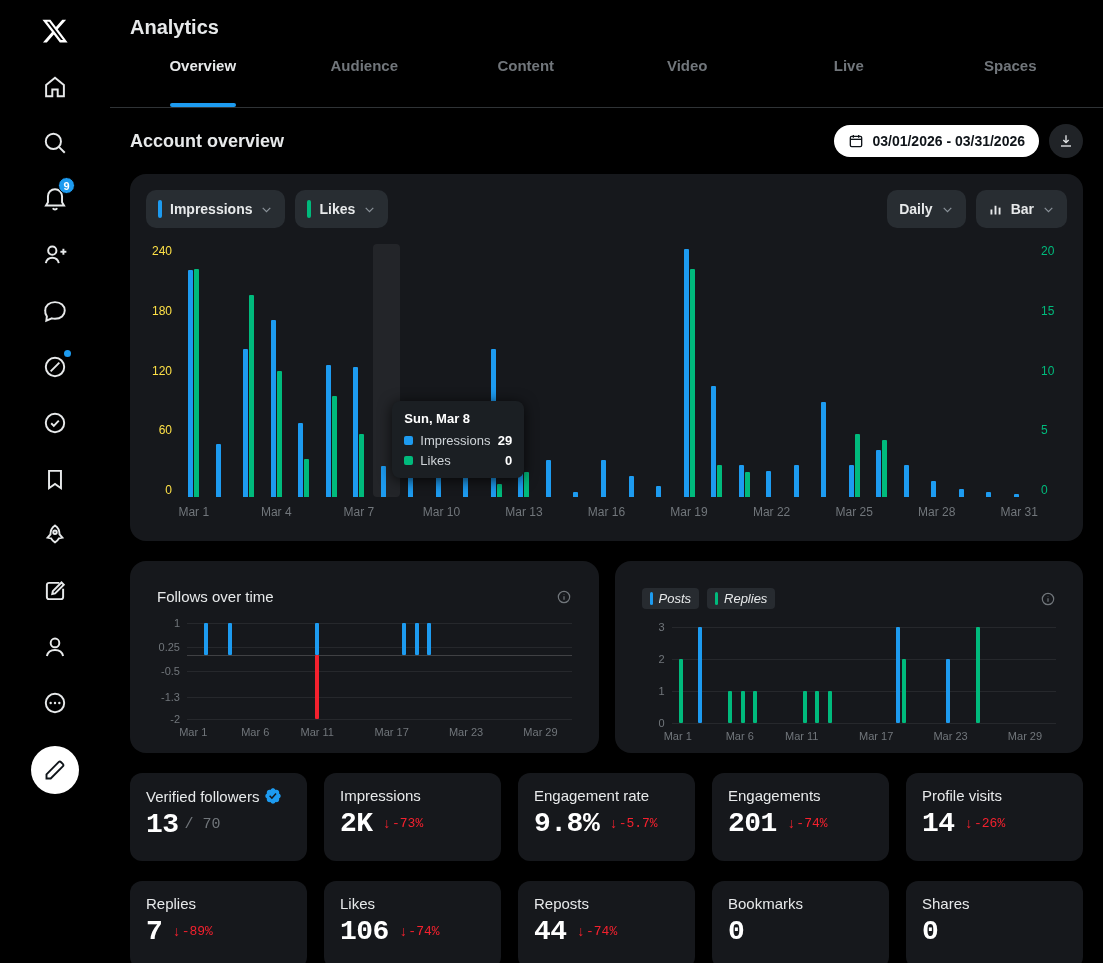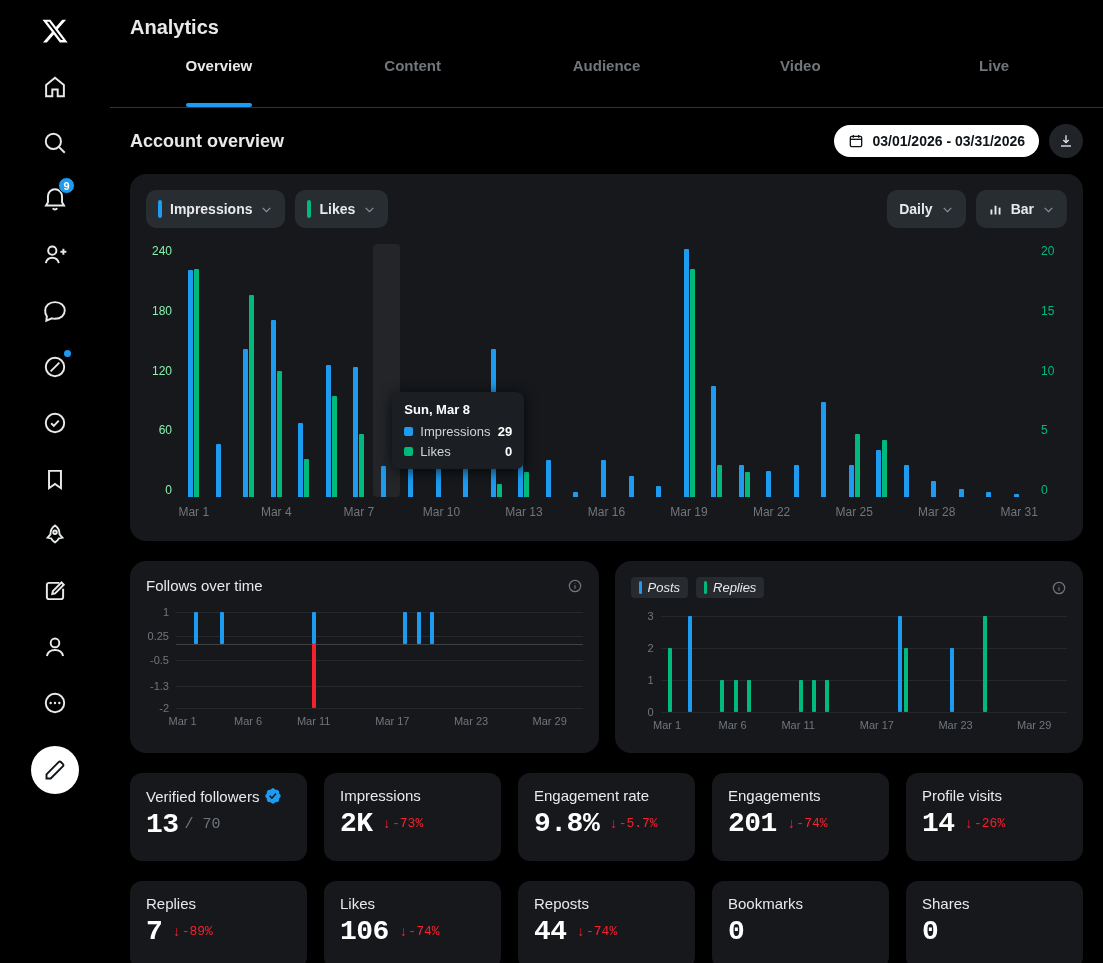--- a/index.html
+++ b/index.html
@@ -39,39 +39,39 @@
   
   .chart-card { margin:0 20px; background:#16181c; border-radius:16px; padding:16px; }
   .chart-controls { display:flex; justify-content:space-between; }
   .ctrl-group { display:flex; gap:10px; }
   .pill { background:#282d32; border:none; border-radius:10px; padding:0 12px; height:38px; display:flex; align-items:center; gap:8px; font-weight:700; font-size:14px; color:#e7e9ea; cursor:pointer; font-family:inherit; }
   .metric-bar { width:4px; height:18px; border-radius:2px; }
   .metric-bar.sm { width:3px; height:13px; }
 
   .chart-body { display:flex; margin-top:16px; }
   .yaxis { display:flex; flex-direction:column; justify-content:space-between; height:253px; font-size:12px; width:34px; }
-  .yaxis.left { align-items:flex-end; padding-right:8px; color:#86efac; }
+  .yaxis.left { align-items:flex-end; padding-right:8px; color:#fde047; }
   .yaxis.right { align-items:flex-start; padding-left:8px; color:#00ba7c; }
   .plot-wrap { flex:1; min-width:0; }
   .plot { display:flex; align-items:flex-end; height:253px; position:relative; }
   .day { flex:1; height:100%; display:flex; align-items:flex-end; justify-content:center; gap:1px; border-radius:4px; }
   .day.hl { background:rgba(255,255,255,0.06); }
   .bar { width:5px; border-radius:1px 1px 0 0; }
   .xlabels { position:relative; height:20px; margin-top:8px; font-size:12px; color:#71767b; }
   .xlabels span { position:absolute; transform:translateX(-50%); white-space:nowrap; }
 
-  .tooltip { position:absolute; left:calc(24.19% + 6px); top:148px; background:#1b1f23; border-radius:8px; padding:10px 12px; width:132px; box-shadow:0 2px 14px rgba(0,0,0,0.75); z-index:5; }
+  .tooltip { position:absolute; left:calc(24.19% + 6px); top:157px; background:#1b1f23; border-radius:8px; padding:10px 12px; width:132px; box-shadow:0 2px 14px rgba(0,0,0,0.75); z-index:5; }
   .tt-title { font-weight:700; font-size:13px; color:#fff; margin-bottom:7px; }
   .tt-row { display:flex; align-items:center; gap:7px; font-size:13px; color:#cfd4d8; margin-top:5px; }
   .tt-row .sq { width:9px; height:9px; border-radius:2px; flex-shrink:0; }
   .tt-row .val { margin-left:auto; font-weight:700; color:#fff; }
 
   
   .small-cards { display:flex; gap:16px; margin:20px; }
-  .small-card { flex:1; background:#16181c; border-radius:16px; padding:16px; height:192px; }
+  .small-card { flex:1; background:#16181c; border-radius:16px; padding:27px; height:192px; }
   .sc-head { display:flex; justify-content:space-between; align-items:center; font-size:15px; color:#e7e9ea; }
   .legend { display:flex; gap:8px;font-style:italic; }
   .legend-chip { display:flex; align-items:center; gap:6px; background:#272b30; padding:3px 8px; border-radius:4px; font-size:13px; cursor:pointer; }
   .info-icon { color:#71767b; cursor:pointer; display:flex; }
   .sc-body { display:flex; margin-top:18px; }
   .sc-yaxis { width:30px; position:relative; height:96px; font-size:11px; color:#71767b; flex-shrink:0; }
   .sc-yaxis span { position:absolute; right:7px; transform:translateY(-50%); }
   .sc-col { flex:1; min-width:0; }
   .sc-plot { position:relative; height:96px; display:flex; }
   .sgroup { flex:1; position:relative; height:100%; }
@@ -188,33 +188,37 @@
   <main class="main">
 
     <h1 class="page-title">Analytics</h1>
 
     <div class="tabs">
         <div class="tab active">
           <div class="lbl">Overview</div>
           <div class="underline"></div>
         </div>
         <div class="tab">
+          <div class="lbl">Audience</div>
+          <div class="underline"></div>
+        </div>
+        <div class="tab">
           <div class="lbl">Content</div>
-          <div class="underline"></div>
-        </div>
-        <div class="tab">
-          <div class="lbl">Audience</div>
           <div class="underline"></div>
         </div>
         <div class="tab">
           <div class="lbl">Video</div>
           <div class="underline"></div>
         </div>
         <div class="tab">
           <div class="lbl">Live</div>
+          <div class="underline"></div>
+        </div>
+        <div class="tab">
+          <div class="lbl">Spaces</div>
           <div class="underline"></div>
         </div>
       </div>
 
     <div class="overview-row">
       <h2 class="section-title">Account overview</h2>
       <div class="controls">
         <button class="date-pill">
           <svg width="16" height="16" viewBox="0 0 24 24" fill="none" stroke="#0f1419" stroke-width="2">
               <rect x="3.5" y="5" width="17" height="15.5" rx="2"></rect>

